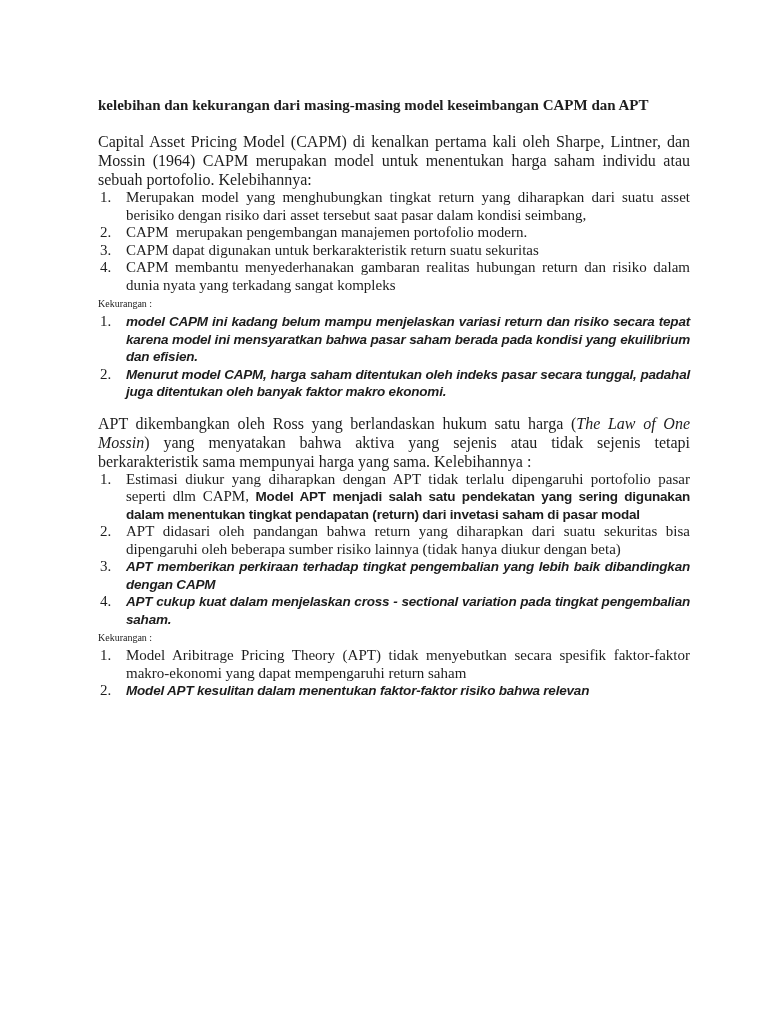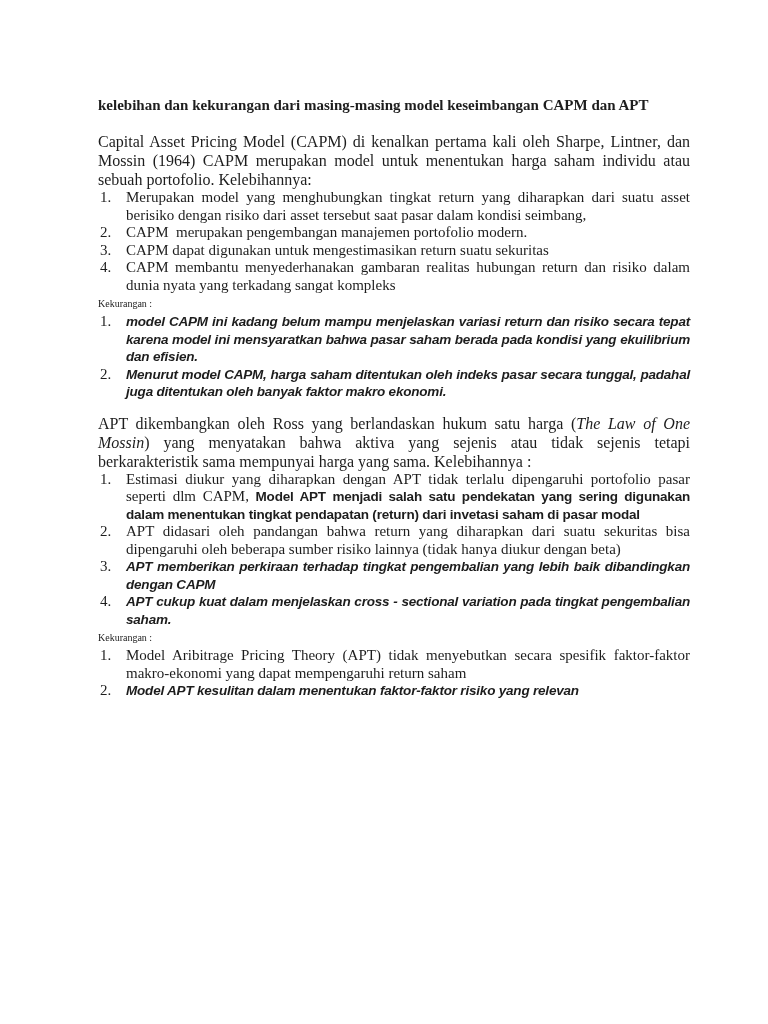--- a/index.html
+++ b/index.html
@@ -89,21 +89,21 @@
         <div class="li">
           <span class="num serif">1.</span>
           <span class="txt serif pre">Merupakan model yang menghubungkan tingkat return yang diharapkan dari suatu asset berisiko dengan risiko dari asset tersebut saat pasar dalam kondisi seimbang,</span>
         </div>
         <div class="li">
           <span class="num serif">2.</span>
           <span class="txt serif pre">CAPM  merupakan pengembangan manajemen portofolio modern.</span>
         </div>
         <div class="li">
           <span class="num serif">3.</span>
-          <span class="txt serif pre">CAPM dapat digunakan untuk mengestimasikan return suatu sekuritas</span>
+          <span class="txt serif pre">CAPM dapat digunakan untuk berkarakteristik return suatu sekuritas</span>
         </div>
         <div class="li">
           <span class="num serif">4.</span>
           <span class="txt serif pre">CAPM membantu menyederhanakan gambaran realitas hubungan return dan risiko dalam dunia nyata yang terkadang sangat kompleks</span>
         </div>
       </div>
 
       <p class="label serif">Kekurangan :</p>
 
       <div class="list">
@@ -143,19 +143,19 @@
 
       <p class="label serif">Kekurangan :</p>
 
       <div class="list">
         <div class="li">
           <span class="num serif">1.</span>
           <span class="txt serif pre">Model Aribitrage Pricing Theory (APT) tidak menyebutkan secara spesifik faktor-faktor makro-ekonomi yang dapat mempengaruhi return saham</span>
         </div>
         <div class="li">
           <span class="num serif">2.</span>
-          <span class="txt sans pre">Model APT kesulitan dalam menentukan faktor-faktor risiko yang relevan</span>
+          <span class="txt sans pre">Model APT kesulitan dalam menentukan faktor-faktor risiko bahwa relevan</span>
         </div>
       </div>
     </section>
 
   </div>
 </div>
 
 </body></html>

